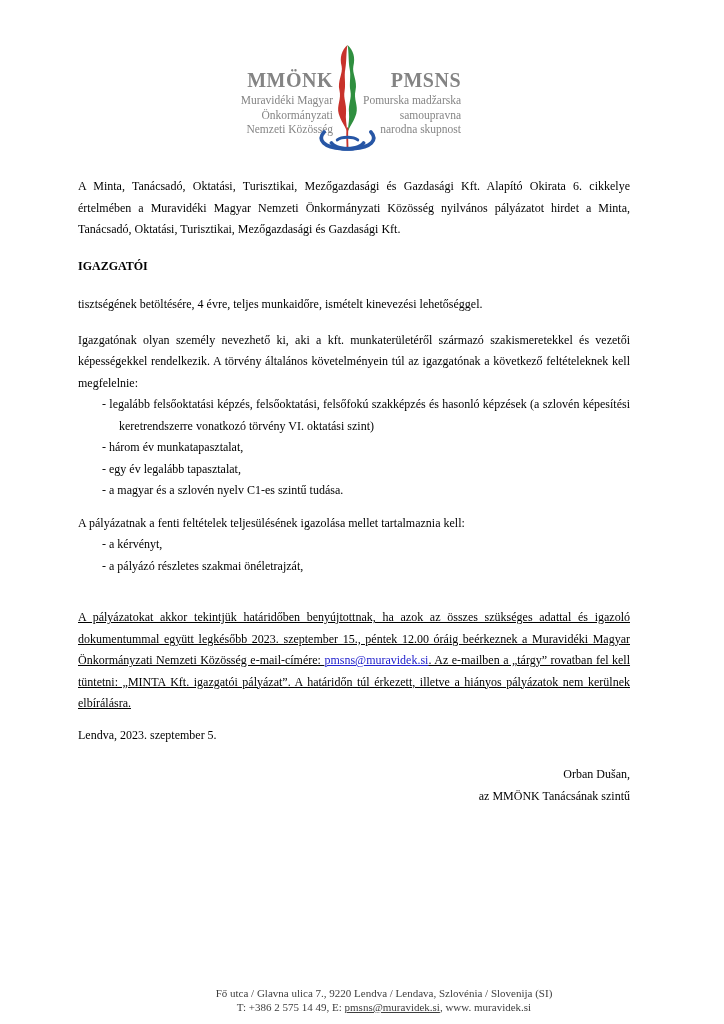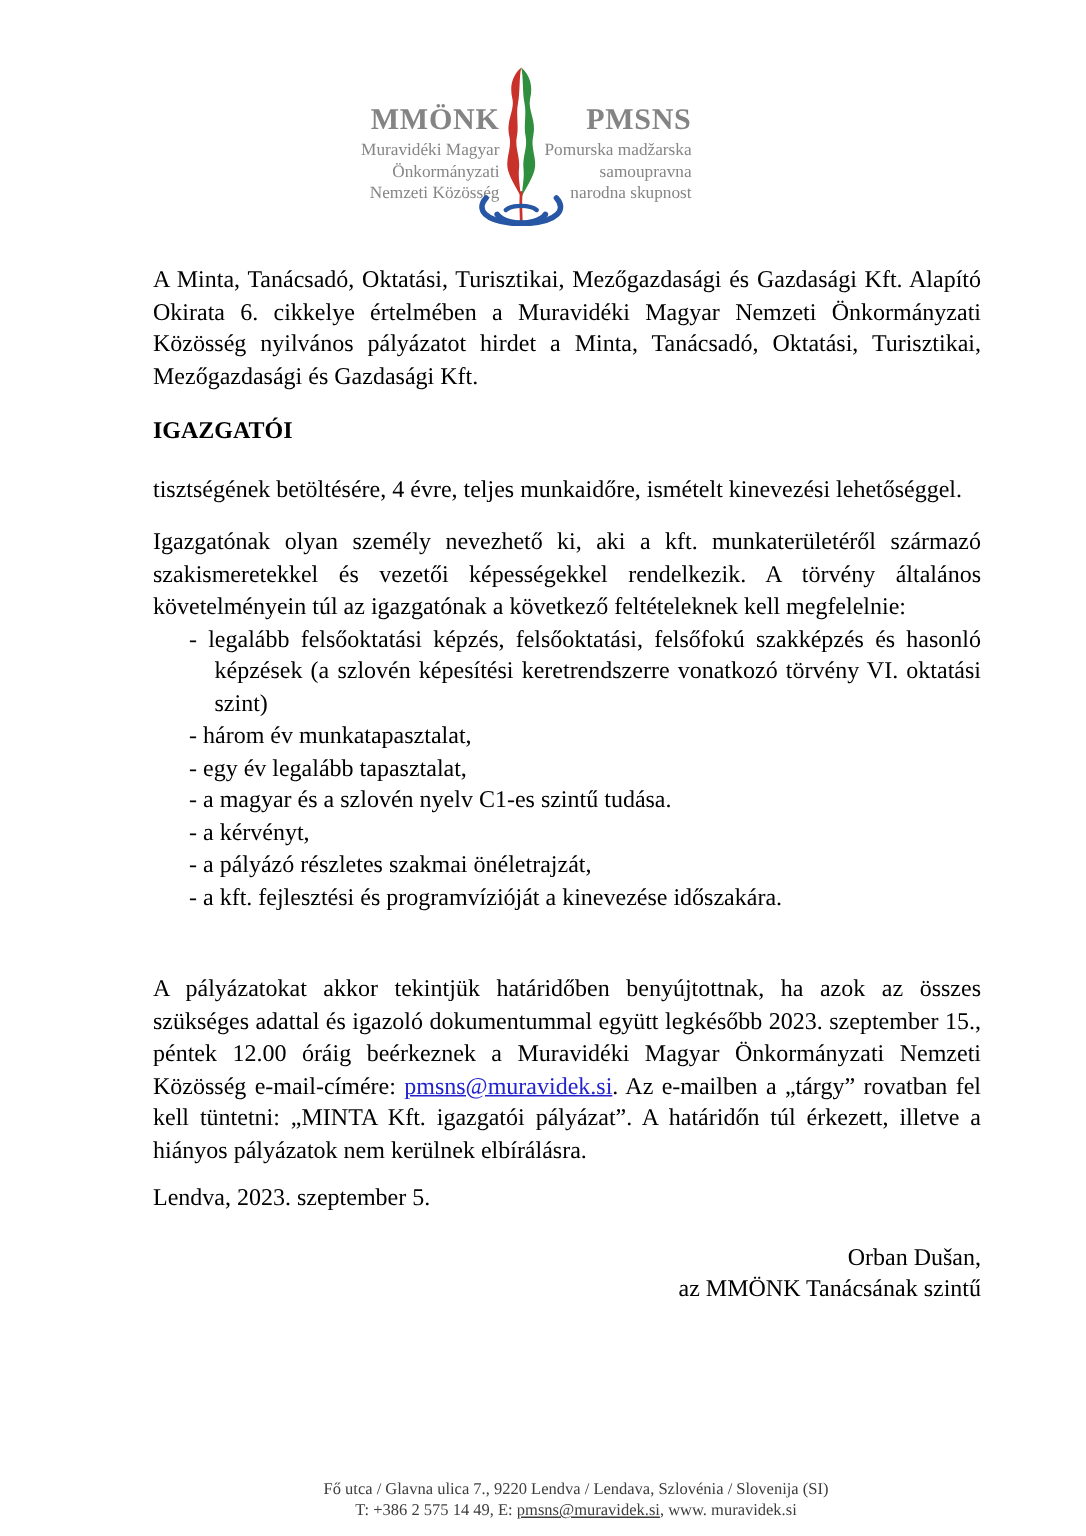--- a/index.html
+++ b/index.html
@@ -44,37 +44,37 @@
   }
   .logo-mark {
     position: absolute;
     top: 42px;
     left: 318px;
   }
 
   
   .content {
     position: absolute;
-    left: 102px;
+    left: 78px;
     top: 176px;
     width: 552px;
-    font-size: 16px;
+    font-size: 12px;
     line-height: 21.5px;
     text-align: justify;
   }
   .para { margin: 0; }
   .heading {
     margin-top: 15px;
     text-align: left;
     font-weight: bold;
   }
   .mt-p2 { margin-top: 17px; }
   .mt-p3 { margin-top: 14px; }
   .mt-p4 { margin-top: 11px; }
-  .mt-p5 { margin-top: 40px; }
+  .mt-p5 { margin-top: 30px; text-decoration: underline; }
   .mt-date { margin-top: 10px; }
   .bullet {
     margin-left: 21px;
     padding-left: 20px;
     text-indent: -17px;
     text-align: justify;
   }
   .bullet::before { content: "- "; }
   a.email-link {
     color: #2222CC;
@@ -144,25 +144,25 @@
 
     <p class="para mt-p3">Igazgatónak olyan személy nevezhető ki, aki a kft. munkaterületéről származó szakismeretekkel és vezetői képességekkel rendelkezik. A törvény általános követelményein túl az igazgatónak a következő feltételeknek kell megfelelnie:</p>
 
     <div>
       <div class="bullet">legalább felsőoktatási képzés, felsőoktatási, felsőfokú szakképzés és hasonló képzések (a szlovén képesítési keretrendszerre vonatkozó törvény VI. oktatási szint)</div>
       <div class="bullet">három év munkatapasztalat,</div>
       <div class="bullet">egy év legalább tapasztalat,</div>
       <div class="bullet">a magyar és a szlovén nyelv C1-es szintű tudása.</div>
     </div>
 
+    <p class="para mt-p4">A pályázatnak a fenti feltételek teljesülésének igazolása mellet tartalmaznia kell:</p>
 
     <div>
       <div class="bullet">a kérvényt,</div>
       <div class="bullet">a pályázó részletes szakmai önéletrajzát,</div>
-      <div class="bullet">a kft. fejlesztési és programvízióját a kinevezése időszakára.</div>
     </div>
 
     <p class="para mt-p5"><span>A pályázatokat akkor tekintjük határidőben benyújtottnak, ha azok az összes szükséges adattal és igazoló dokumentummal együtt legkésőbb 2023. szeptember 15., péntek 12.00 óráig beérkeznek a Muravidéki Magyar Önkormányzati Nemzeti Közösség e-mail-címére: </span><a class="email-link">pmsns@muravidek.si</a><span>. Az e-mailben a „tárgy” rovatban fel kell tüntetni: „MINTA Kft. igazgatói pályázat”. A határidőn túl érkezett, illetve a hiányos pályázatok nem kerülnek elbírálásra.</span></p>
 
     <p class="para mt-date">Lendva, 2023. szeptember 5.</p>
 
     <div class="signature">
       <div>Orban Dušan,</div>
       <div>az MMÖNK Tanácsának szintű</div>
     </div>

